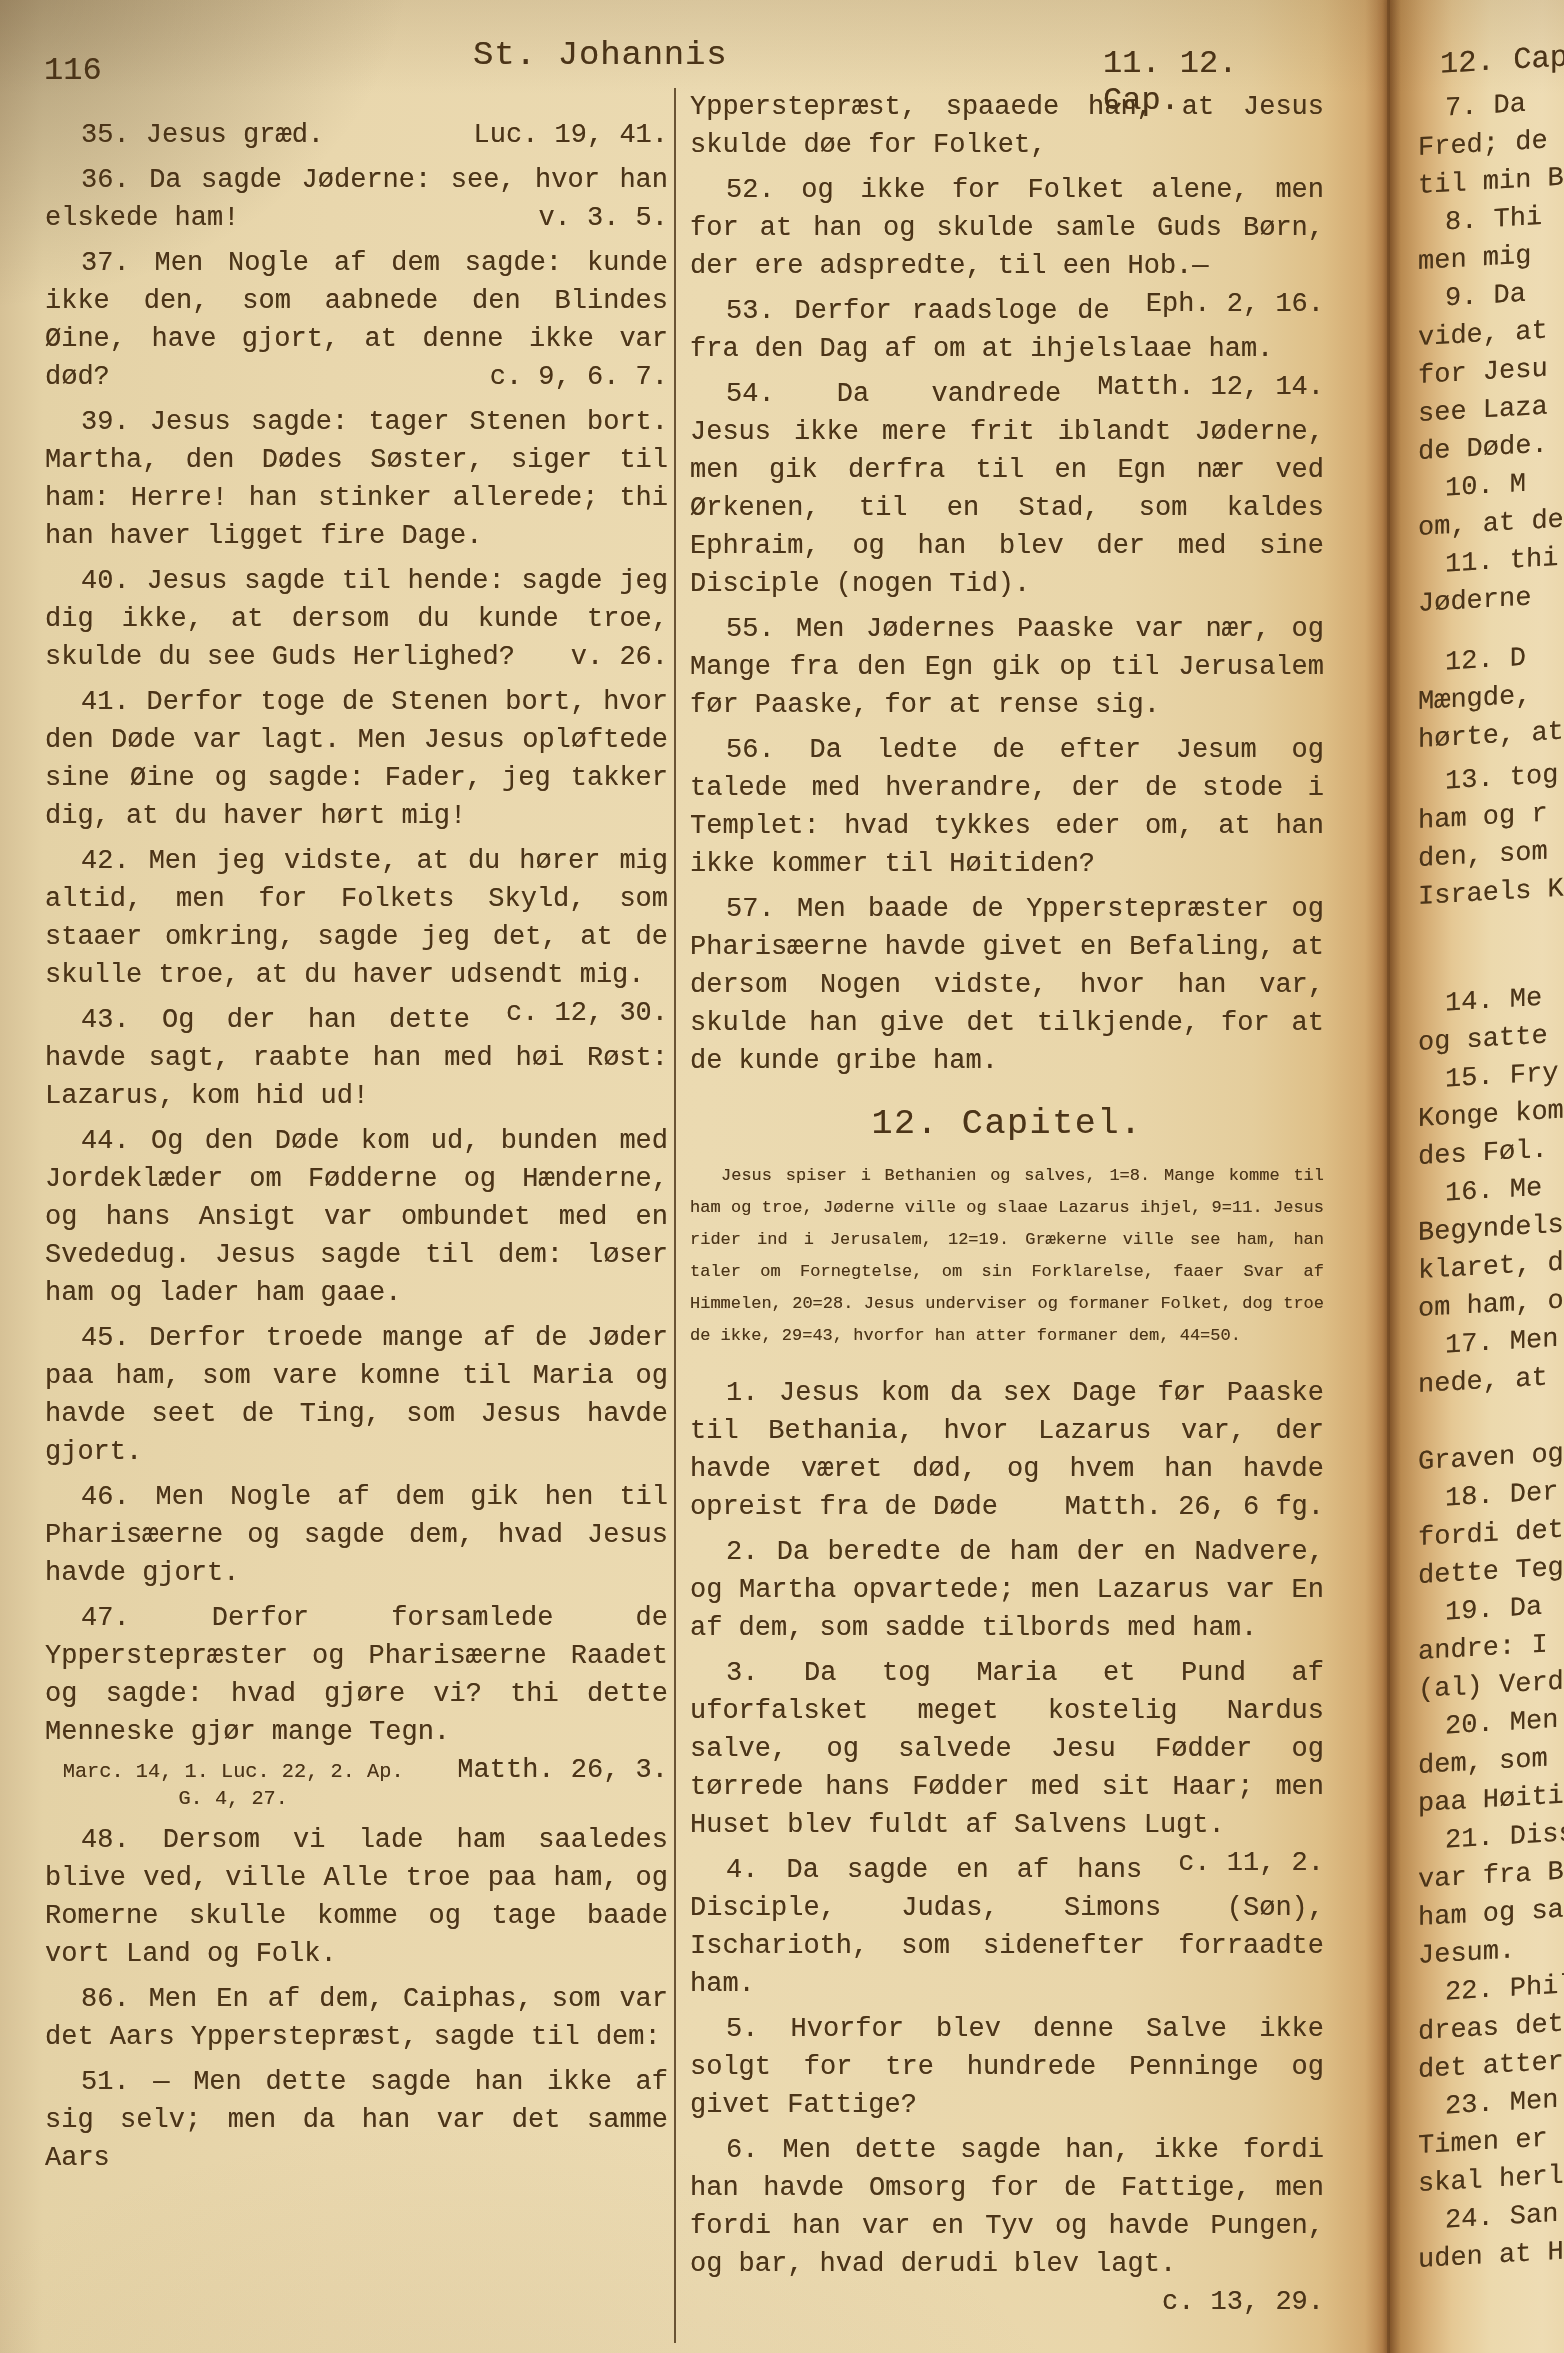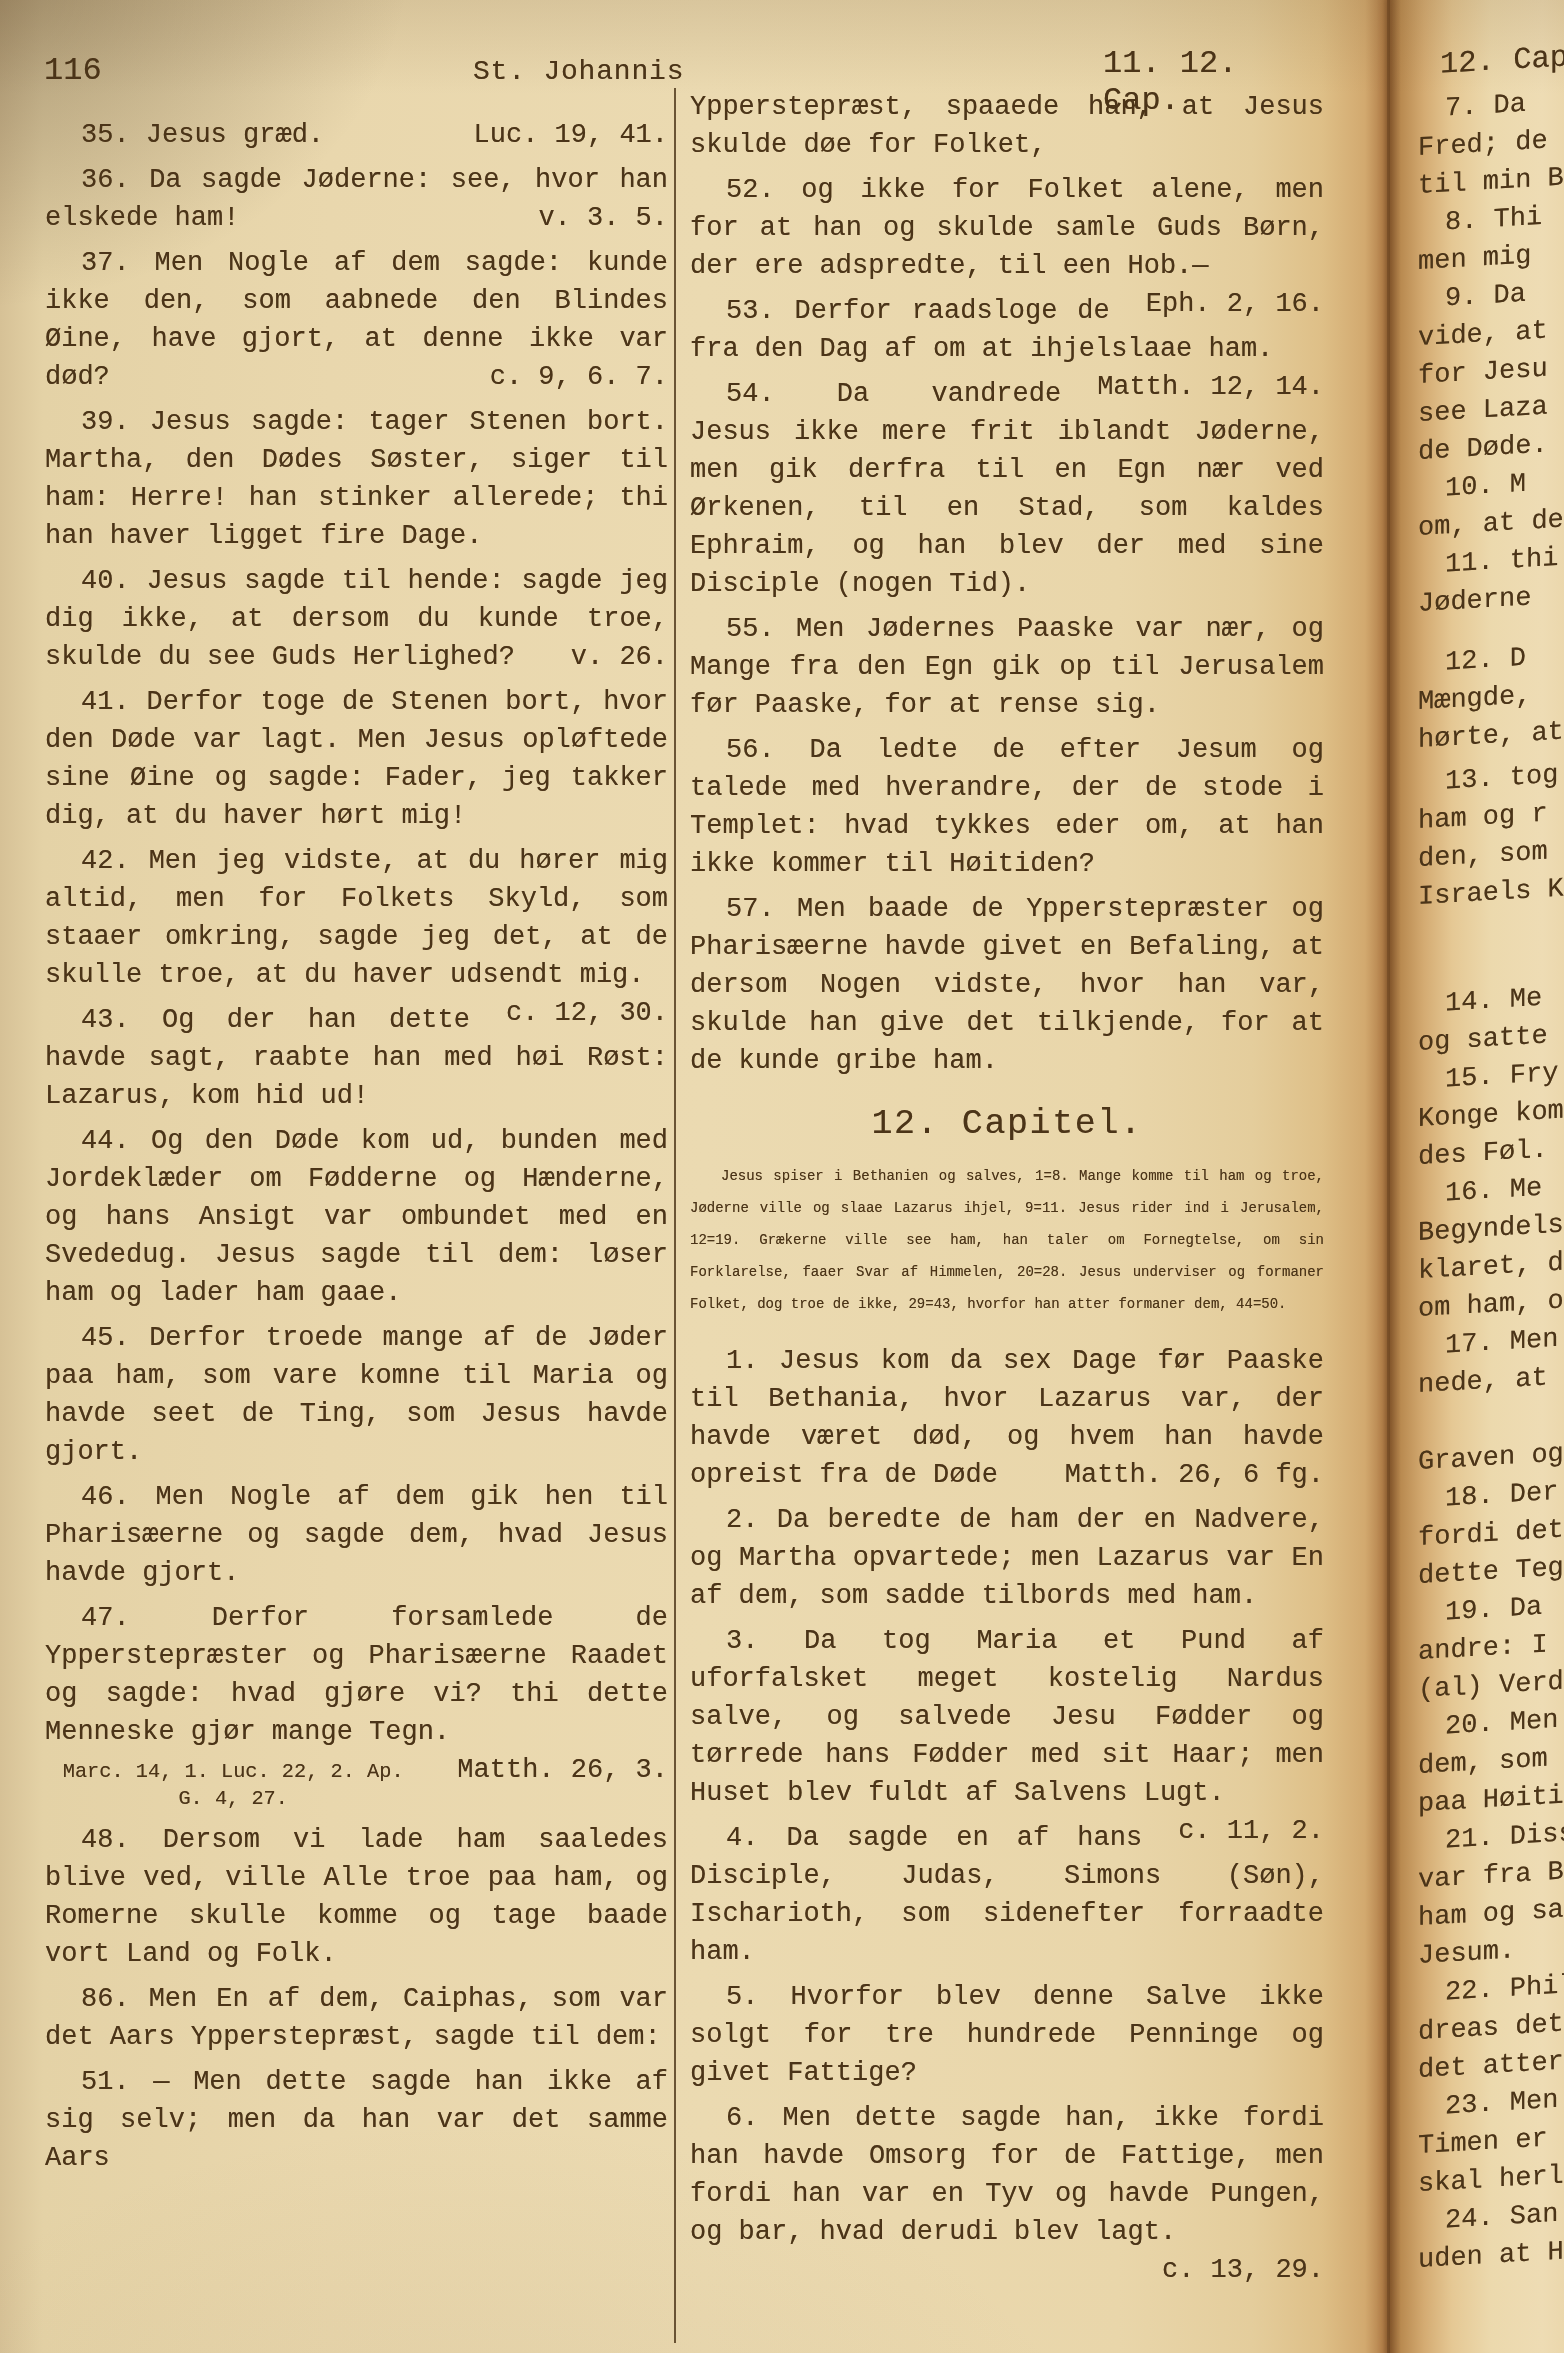--- a/index.html
+++ b/index.html
@@ -15,33 +15,33 @@
       linear-gradient(90deg,
         #d6c196 0px, #e4d2a6 43px, #e9d7ad 329px, #ebdab1 704px,
         #e9d6aa 1119px, #e4cd9c 1252px, #debf87 1322px, #d2a96f 1365px,
         #b3804a 1383px, #8a5c30 1390px, #b98a50 1401px, #d4ab72 1424px,
         #e5c894 1452px, #ecd9ad 1491px, #eedcb4 1542px, #ebd7ac 1565px);
     text-shadow:0 0 0.4px rgba(75,52,24,.55);
   }
   .crease-line{position:absolute;left:1387px;top:0;width:3.1px;height:2354px;
     background:rgba(96,60,27,.55);box-shadow:0 0 6.3px 2.3px rgba(125,80,38,.45);}
   #page-num{position:absolute;left:44px;top:52px;font-size:32px;}
-  #header-title{position:absolute;left:473px;top:56px;font-size:28px;letter-spacing:0.8px;}
+  #header-title{position:absolute;left:473px;top:36px;font-size:34px;letter-spacing:0.8px;}
   #header-right{position:absolute;left:1103px;top:45px;width:219px;text-align:left;font-size:32px;}
   .col-divider{position:absolute;left:674px;top:88px;width:1.6px;height:2255px;background:rgba(74,50,22,.8);}
   .col{position:absolute;font-size:27px;line-height:38px;text-align:justify;}
   .col-left{left:45px;top:116px;width:623px;}
   .col-right{left:690px;top:88px;width:634px;}
   .verse{margin:0 0 7px 0;text-indent:36px;}
   .verse.no-indent{text-indent:0;}
   .vref{float:right;white-space:nowrap;}
   .crossref{font-size:20.3px;line-height:27px;text-align:center;text-indent:0;margin:1.6px 0 9.4px 0;}
   .chapter-heading{font-weight:normal;font-size:35px;line-height:41px;text-align:center;text-indent:0;
     margin:23.5px 0 15.6px 0;letter-spacing:1.6px;}
-  .chapter-summary{font-size:14px;line-height:32px;text-indent:31px;margin:0 0 22px 0;}
+  .chapter-summary{font-size:17px;line-height:32px;text-indent:31px;margin:0 0 22px 0;}
   .adjacent{position:absolute;left:1418px;top:44px;width:156px;font-size:27px;
     transform:skewY(-3.3deg);transform-origin:0 0;}
   .frag{white-space:nowrap;overflow:hidden;height:38px;line-height:38px;}
   .frag.indent{padding-left:27px;}
   .frag-header{font-size:30.5px;height:44px;line-height:44px;padding-left:22px;margin-bottom:3.1px;}
 </style>
 </head>
 <body>
 
 <div class="page">

